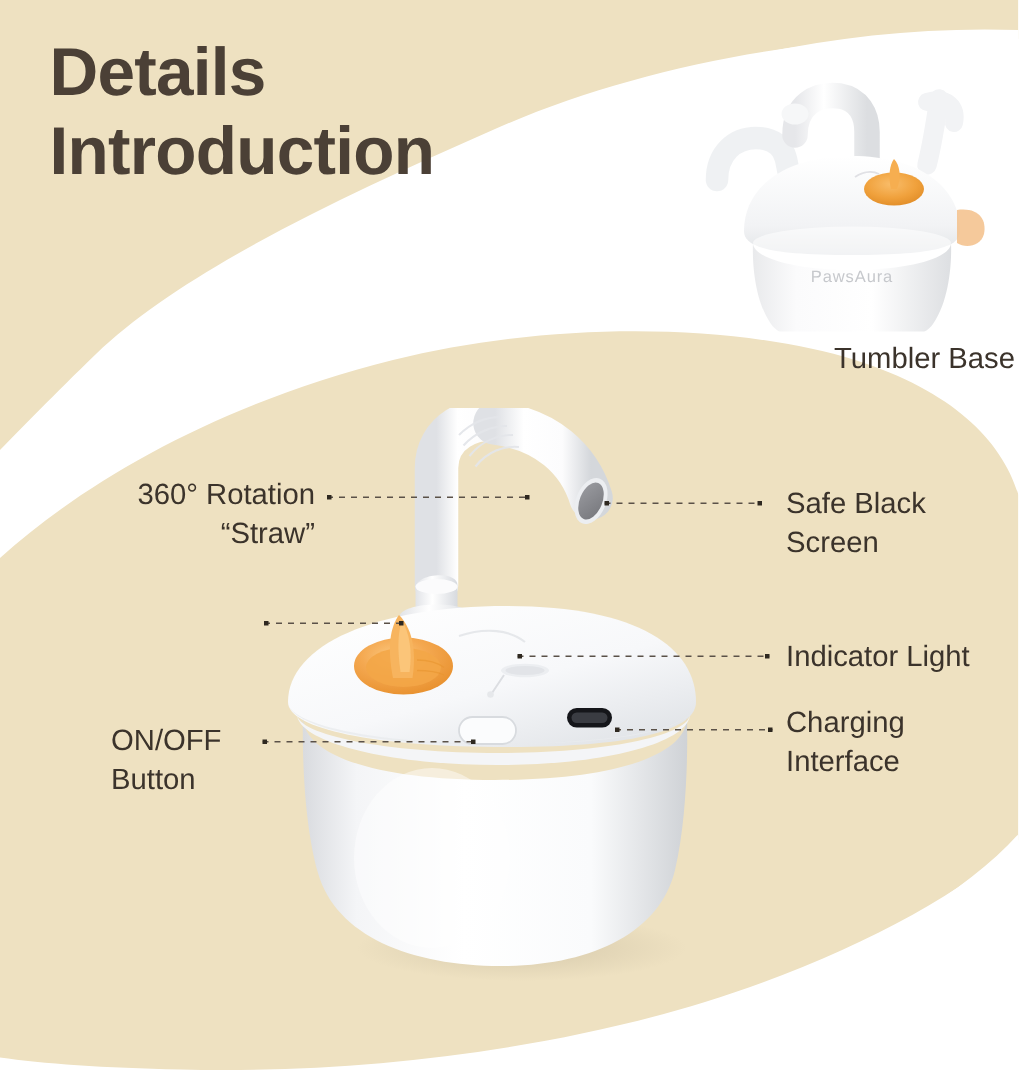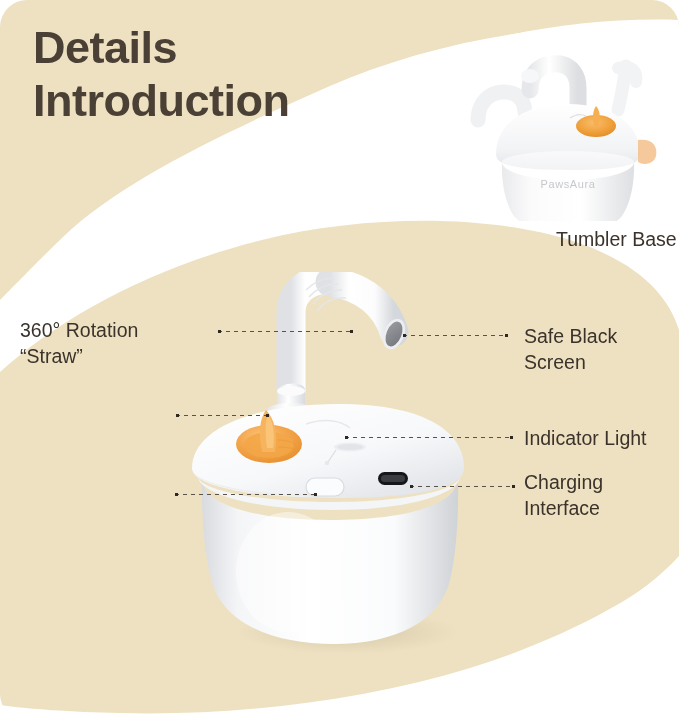--- a/index.html
+++ b/index.html
@@ -9,21 +9,20 @@
   }
   body {
     font-family: "Liberation Sans", sans-serif;
   }
   #page {
     position: relative;
     width: 679px;
     height: 721px;
     overflow: hidden;
     background: #ffffff;
-    border-radius: 27px;
   }
 
   
   .bg-layer {
     position: absolute;
     inset: 0;
     width: 679px;
     height: 721px;
   }
 
@@ -44,21 +43,21 @@
 
   
   .callout {
     position: absolute;
     font-size: 19.5px;
     line-height: 1.32;
     color: #3b332b;
     white-space: pre-line;
     z-index: 35;
   }
-  .callout.right-align { }
+  .callout.right-align { text-align: right; }
   .callout.left-align  { text-align: left; }
 
   
   .leader {
     position: absolute;
     height: 1px;
     background-image: linear-gradient(to right,#5a5148 0,#5a5148 4px,transparent 4px,transparent 8px);
     background-size: 8px 1px;
     background-repeat: repeat-x;
     z-index: 34;
@@ -299,20 +298,22 @@
   <div class="leader" style="left:403px; top:335px; width:105px;"></div>
   <div class="leader" style="left:176px; top:415px; width:93px;"></div>
   <div class="leader" style="left:345px; top:437px; width:168px;"></div>
   <div class="leader" style="left:410px; top:486px; width:105px;"></div>
   <div class="leader" style="left:175px; top:494px; width:142px;"></div>
 
   <div class="callout right-align" style="left:20px; top:318px; width:190px;">360° Rotation
 “Straw”</div>
 
 
+  <div class="callout left-align" style="left:74px; top:482px; width:150px;">ON/OFF
+Button</div>
 
   <div class="callout left-align" style="left:524px; top:324px; width:160px;">Safe Black
 Screen</div>
 
   <div class="callout left-align" style="left:524px; top:426px; width:170px;">Indicator Light</div>
 
   <div class="callout left-align" style="left:524px; top:470px; width:160px;">Charging
 Interface</div>
 
 </div>

